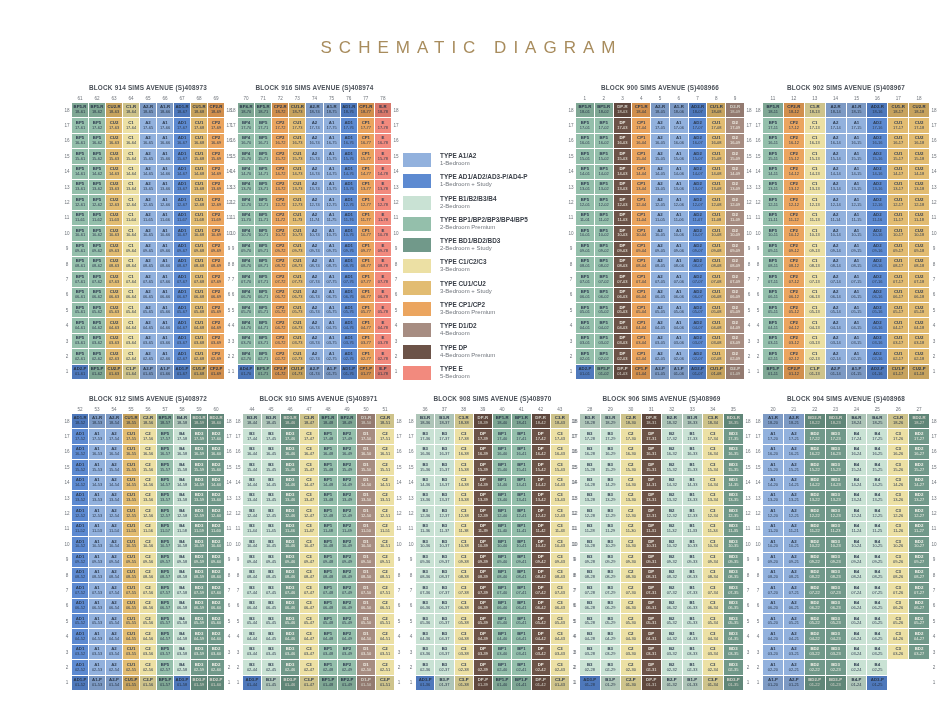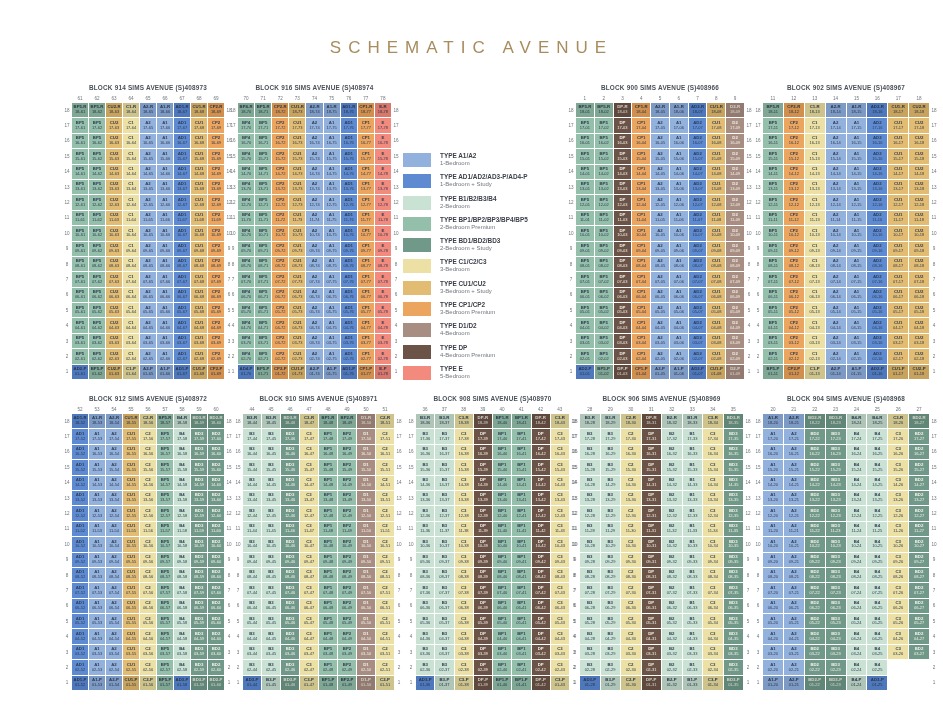--- a/index.html
+++ b/index.html
@@ -33,21 +33,21 @@
   .cell.empty{background:transparent;}
   .legend{position:absolute;left:403px;top:152px;width:175px;}
   .legend-item{display:flex;align-items:flex-start;margin-bottom:5.5px;}
   .legend-swatch{width:28px;height:14px;flex:0 0 28px;margin-right:9px;margin-top:1px;}
   .legend-type{font-size:6.4px;font-weight:bold;color:#3b4049;line-height:1.25;}
   .legend-desc{font-size:6px;color:#71767d;line-height:1.3;}
 </style>
 </head>
 <body>
 
-<div class="page-title">SCHEMATIC AVENUE</div>
+<div class="page-title">SCHEMATIC DIAGRAM</div>
 
 <div class="legend" id="legend">
     <div class="legend-item">
       <div class="legend-swatch" style="background:#92b1dd"></div>
       <div>
         <div class="legend-type">TYPE A1/A2</div>
         <div class="legend-desc">1-Bedroom</div>
       </div>
     </div>
     <div class="legend-item">

